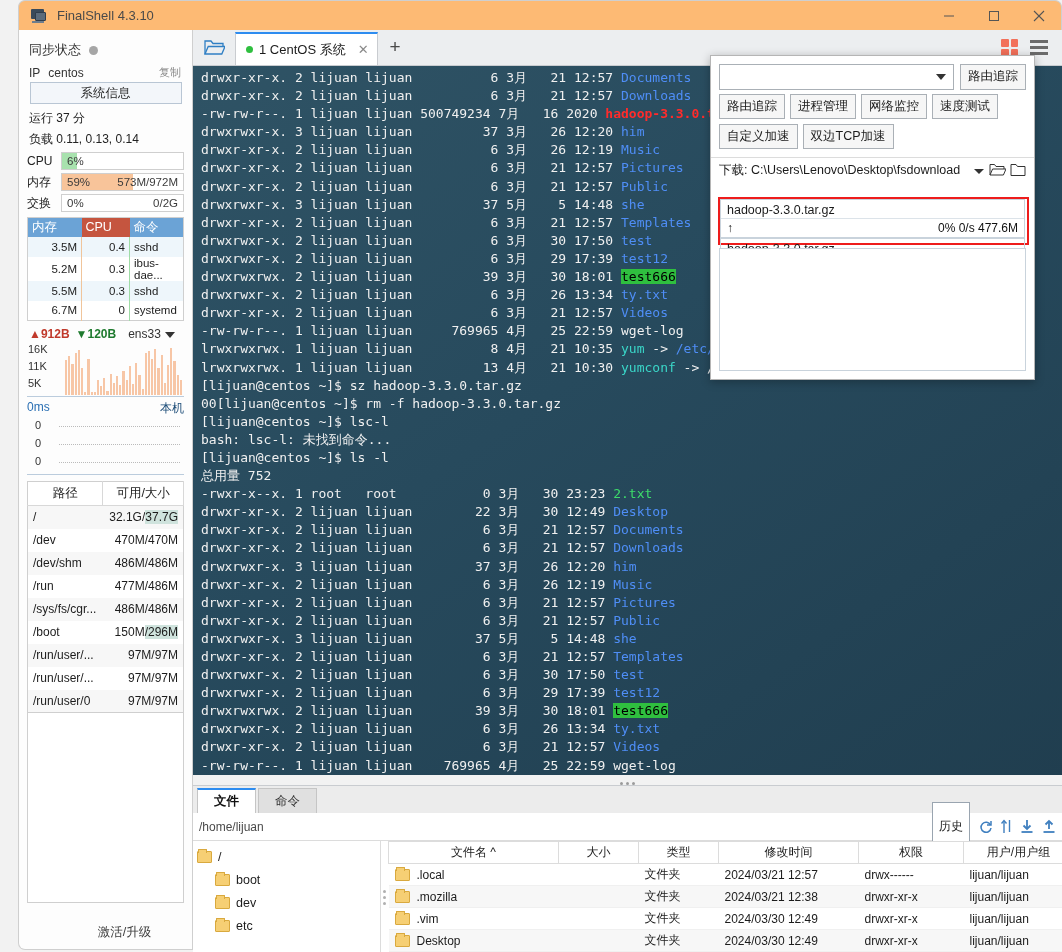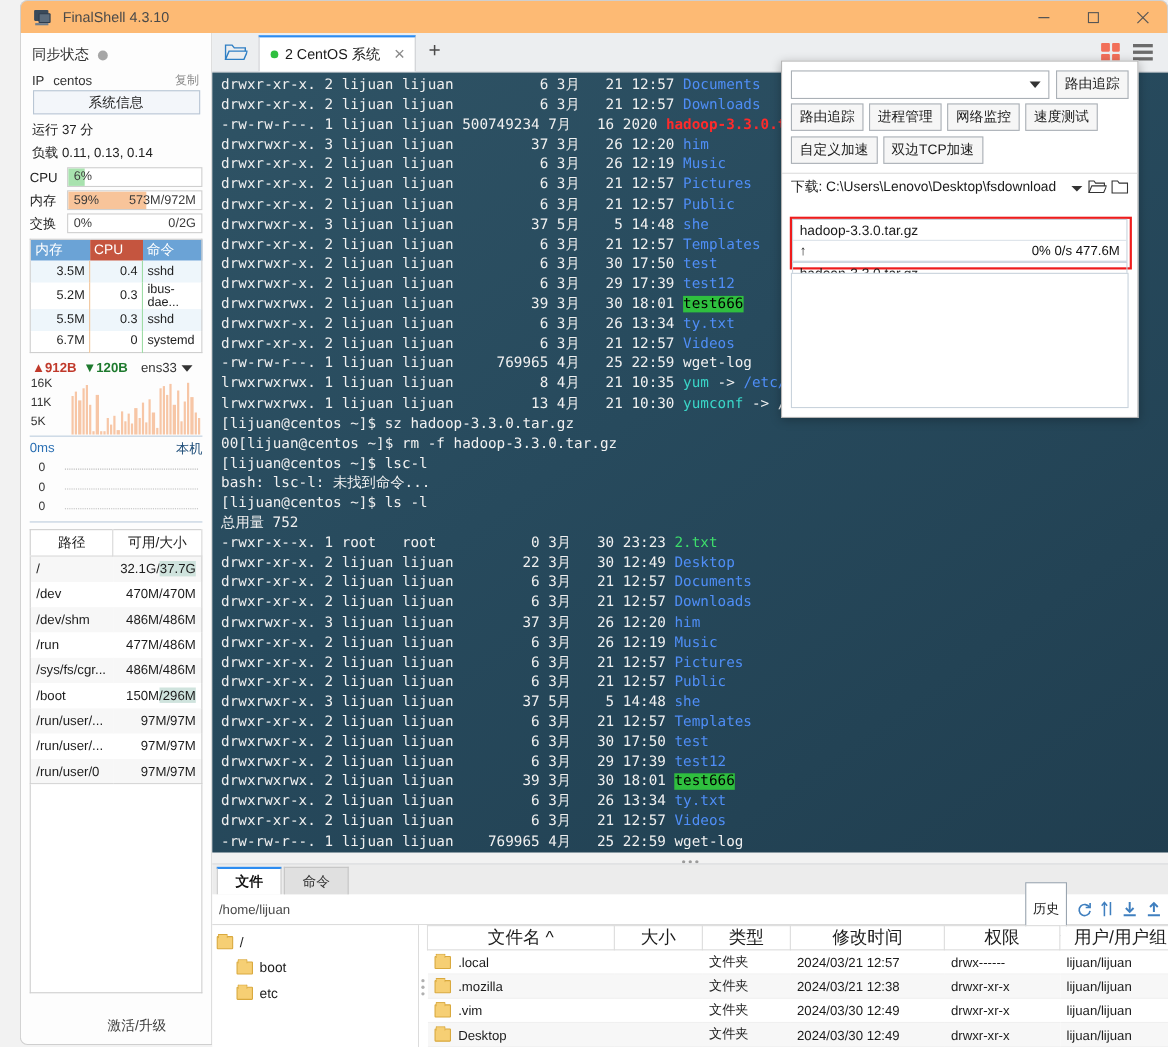--- a/index.html
+++ b/index.html
@@ -139,21 +139,21 @@
   .fbody { display:flex; height:112px; }
   .tree { width:188px; border-right:1px solid #dcdcdc; padding:4px 0 0 4px; }
   .tnode { display:flex; align-items:center; gap:6px; height:23px; font-size:12.5px; color:#1c1c1c; }
   .tnode.ind { padding-left:18px; }
   .folder { width:15px; height:12px; background:#f6cf74; border:1px solid #d9a93e; border-radius:1px; position:relative; }
   .folder:before { content:""; position:absolute; left:0; top:-3px; width:7px; height:3px; background:#f6cf74; border:1px solid #d9a93e; border-bottom:none; border-radius:1px 1px 0 0;}
   .vgrip { width:7px; display:flex; flex-direction:column; align-items:center; justify-content:center; gap:3px; background:#fff; }
   .vgrip i { width:3px;height:3px;border-radius:50%;background:#b0b0b0;display:block; }
   .flist { flex:1; overflow:hidden; }
   .ftable { width:100%; border-collapse:collapse; table-layout:fixed; }
-  .ftable th { font-weight:normal; font-size:16px; height:22px; background:#fff;
+  .ftable th { font-weight:normal; font-size:12px; height:22px; background:#fff;
     border:1px solid #dcdcdc; color:#1c1c1c; }
   .ftable td { font-size:12px; height:22px; padding:0 6px; color:#1c1c1c; border-bottom:1px solid #f0f0f0; }
   .ftable tr:nth-child(even) td { background:#f7f7f7; }
   .fn { display:flex; align-items:center; gap:7px; }
 
   
   .dlg { position:absolute; left:710px; top:55px; width:325px; height:325px; background:#fff;
      border:1px solid #b5b5b5; box-shadow:0 2px 9px rgba(0,0,0,.28); }
   .dlg-top { padding:8px 8px 4px 8px; display:flex; gap:6px; }
   .dlg-sel { flex:1; height:26px; border:1px solid #aab0b6; background:#fff; position:relative; }
@@ -411,21 +411,21 @@
   <div class="main">
     <div class="tabbar">
       <div class="openicon">
         <svg width="21" height="17" viewBox="0 0 21 17">
             <path d="M1 15V2h6l2 2.5h10v3" fill="none" stroke="#2f7fc4" stroke-width="1.3"></path>
             <path d="M1 15l3.2-7.5H21L17.8 15z" fill="none" stroke="#2f7fc4" stroke-width="1.3"></path>
           </svg>
       </div>
       <div class="tab">
         <span class="gdot"></span>
-        <span>2 CentOS 系统</span>
+        <span>1 CentOS 系统</span>
         <span class="x">✕</span>
       </div>
       <div class="plus">+</div>
       <div class="gridicon">
           <i></i>
           <i></i>
           <i></i>
           <i></i>
         </div>
       <div class="burger">
@@ -537,20 +537,24 @@
     </div>
     <div class="fbody">
       <div class="tree" id="tree">
           <div class="tnode">
             <span class="folder"></span>
             <span>/</span>
           </div>
           <div class="tnode ind">
             <span class="folder"></span>
             <span>boot</span>
+          </div>
+          <div class="tnode ind">
+            <span class="folder"></span>
+            <span>dev</span>
           </div>
           <div class="tnode ind">
             <span class="folder"></span>
             <span>etc</span>
           </div>
         </div>
       <div class="vgrip">
           <i></i>
           <i></i>
           <i></i>

